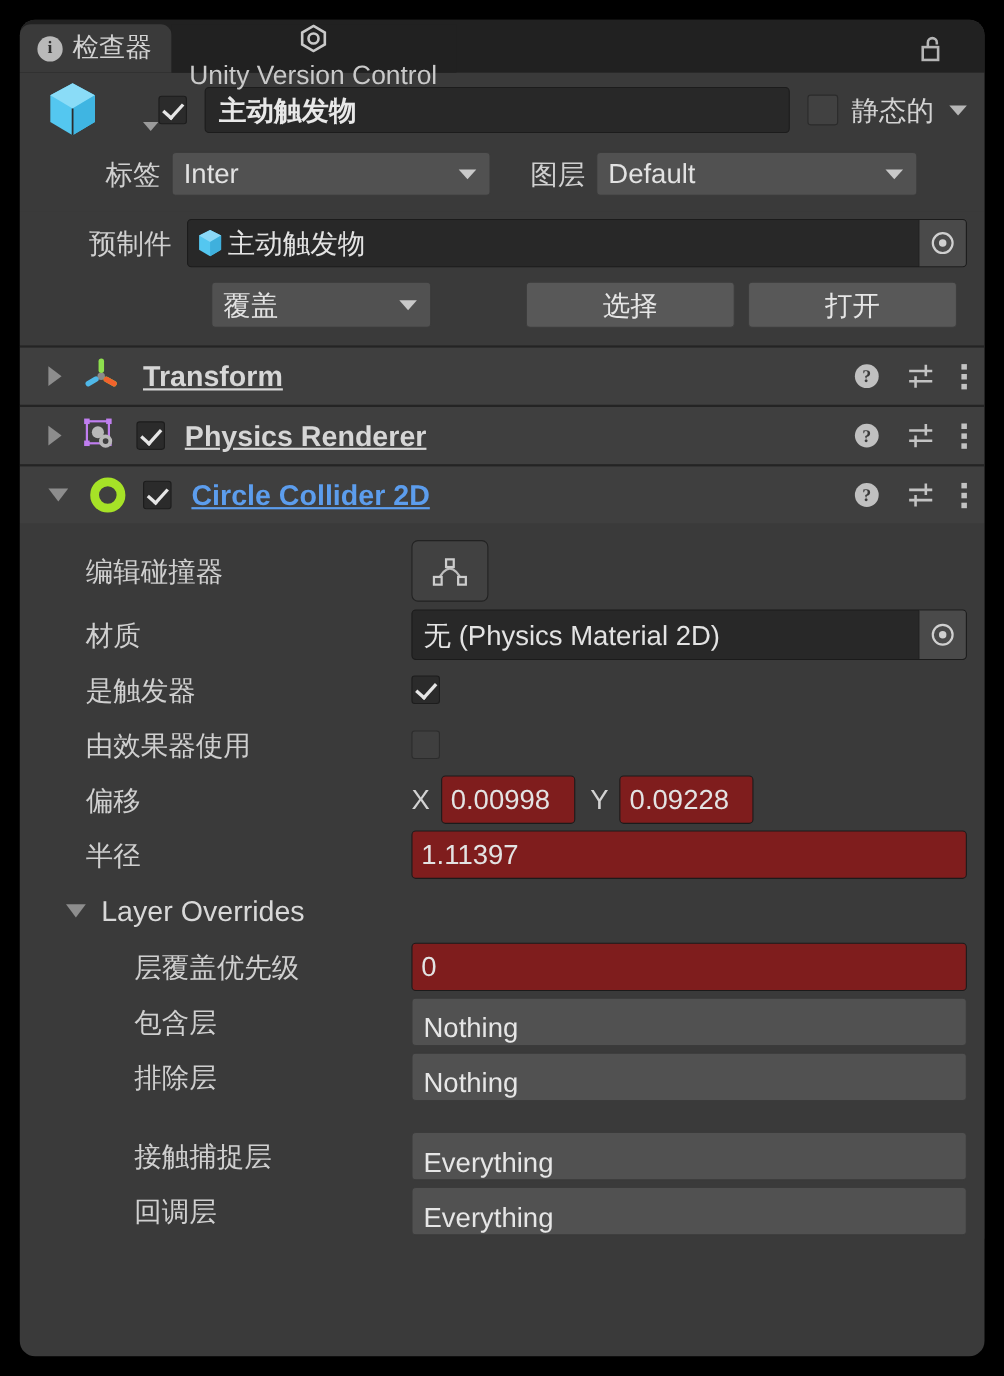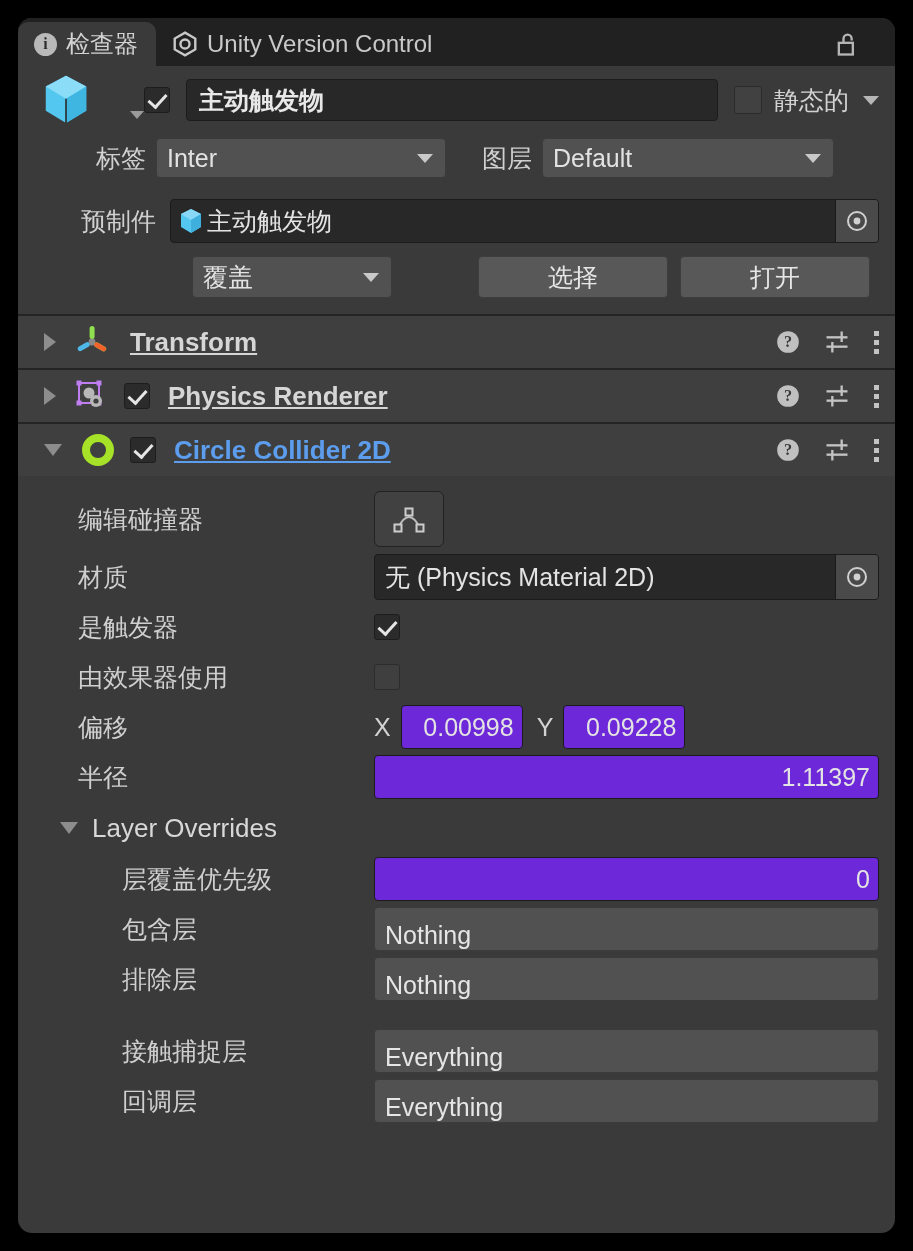--- a/index.html
+++ b/index.html
@@ -45,21 +45,21 @@
     color: #c4c4c4;
     font-size: 24px;
     white-space: nowrap;
   }
   .tab.active {
     background: #3a3a3a;
     border-top-left-radius: 10px;
     border-top-right-radius: 10px;
     color: #d2d2d2;
   }
-  .tab.inactive { background: #212121; color: #c9c9c9; }
+  .tab.inactive { background: #212121; color: #c9c9c9; flex-direction: column; }
   .tab-label { line-height: 1; }
 
   .info-icon {
     width: 23px; height: 23px;
     border-radius: 50%;
     background: #b9b9b9;
     color: #2f2f2f;
     font-size: 16px;
     font-weight: bold;
     display: flex; align-items: center; justify-content: center;
@@ -333,31 +333,30 @@
     box-sizing: border-box;
     display: flex; align-items: center;
     padding-left: 10px;
     color: #e3e3e3;
     font-size: 25px;
     position: relative;
   }
 
   .numfield {
     height: 44px;
-    background: #6d28d9;
+    background: #7f1d1d;
     border: 1px solid #1b1b1b;
     border-radius: 4px;
     box-sizing: border-box;
     display: flex; align-items: center;
     padding: 0 8px;
     color: #e3e3e3;
     font-size: 25px;
     overflow: hidden;
     white-space: nowrap;
-    justify-content: flex-end;
   }
   .axis-lbl { color: #d2d2d2; font-size: 25px; margin-right: 10px; }
   #offset-x { width: 122px; }
   #offset-y { width: 122px; }
   #radius-field { width: 100%; }
   #priority-field { width: 100%; }
 
   .popup2 {
     width: 100%;
     height: 44px;

